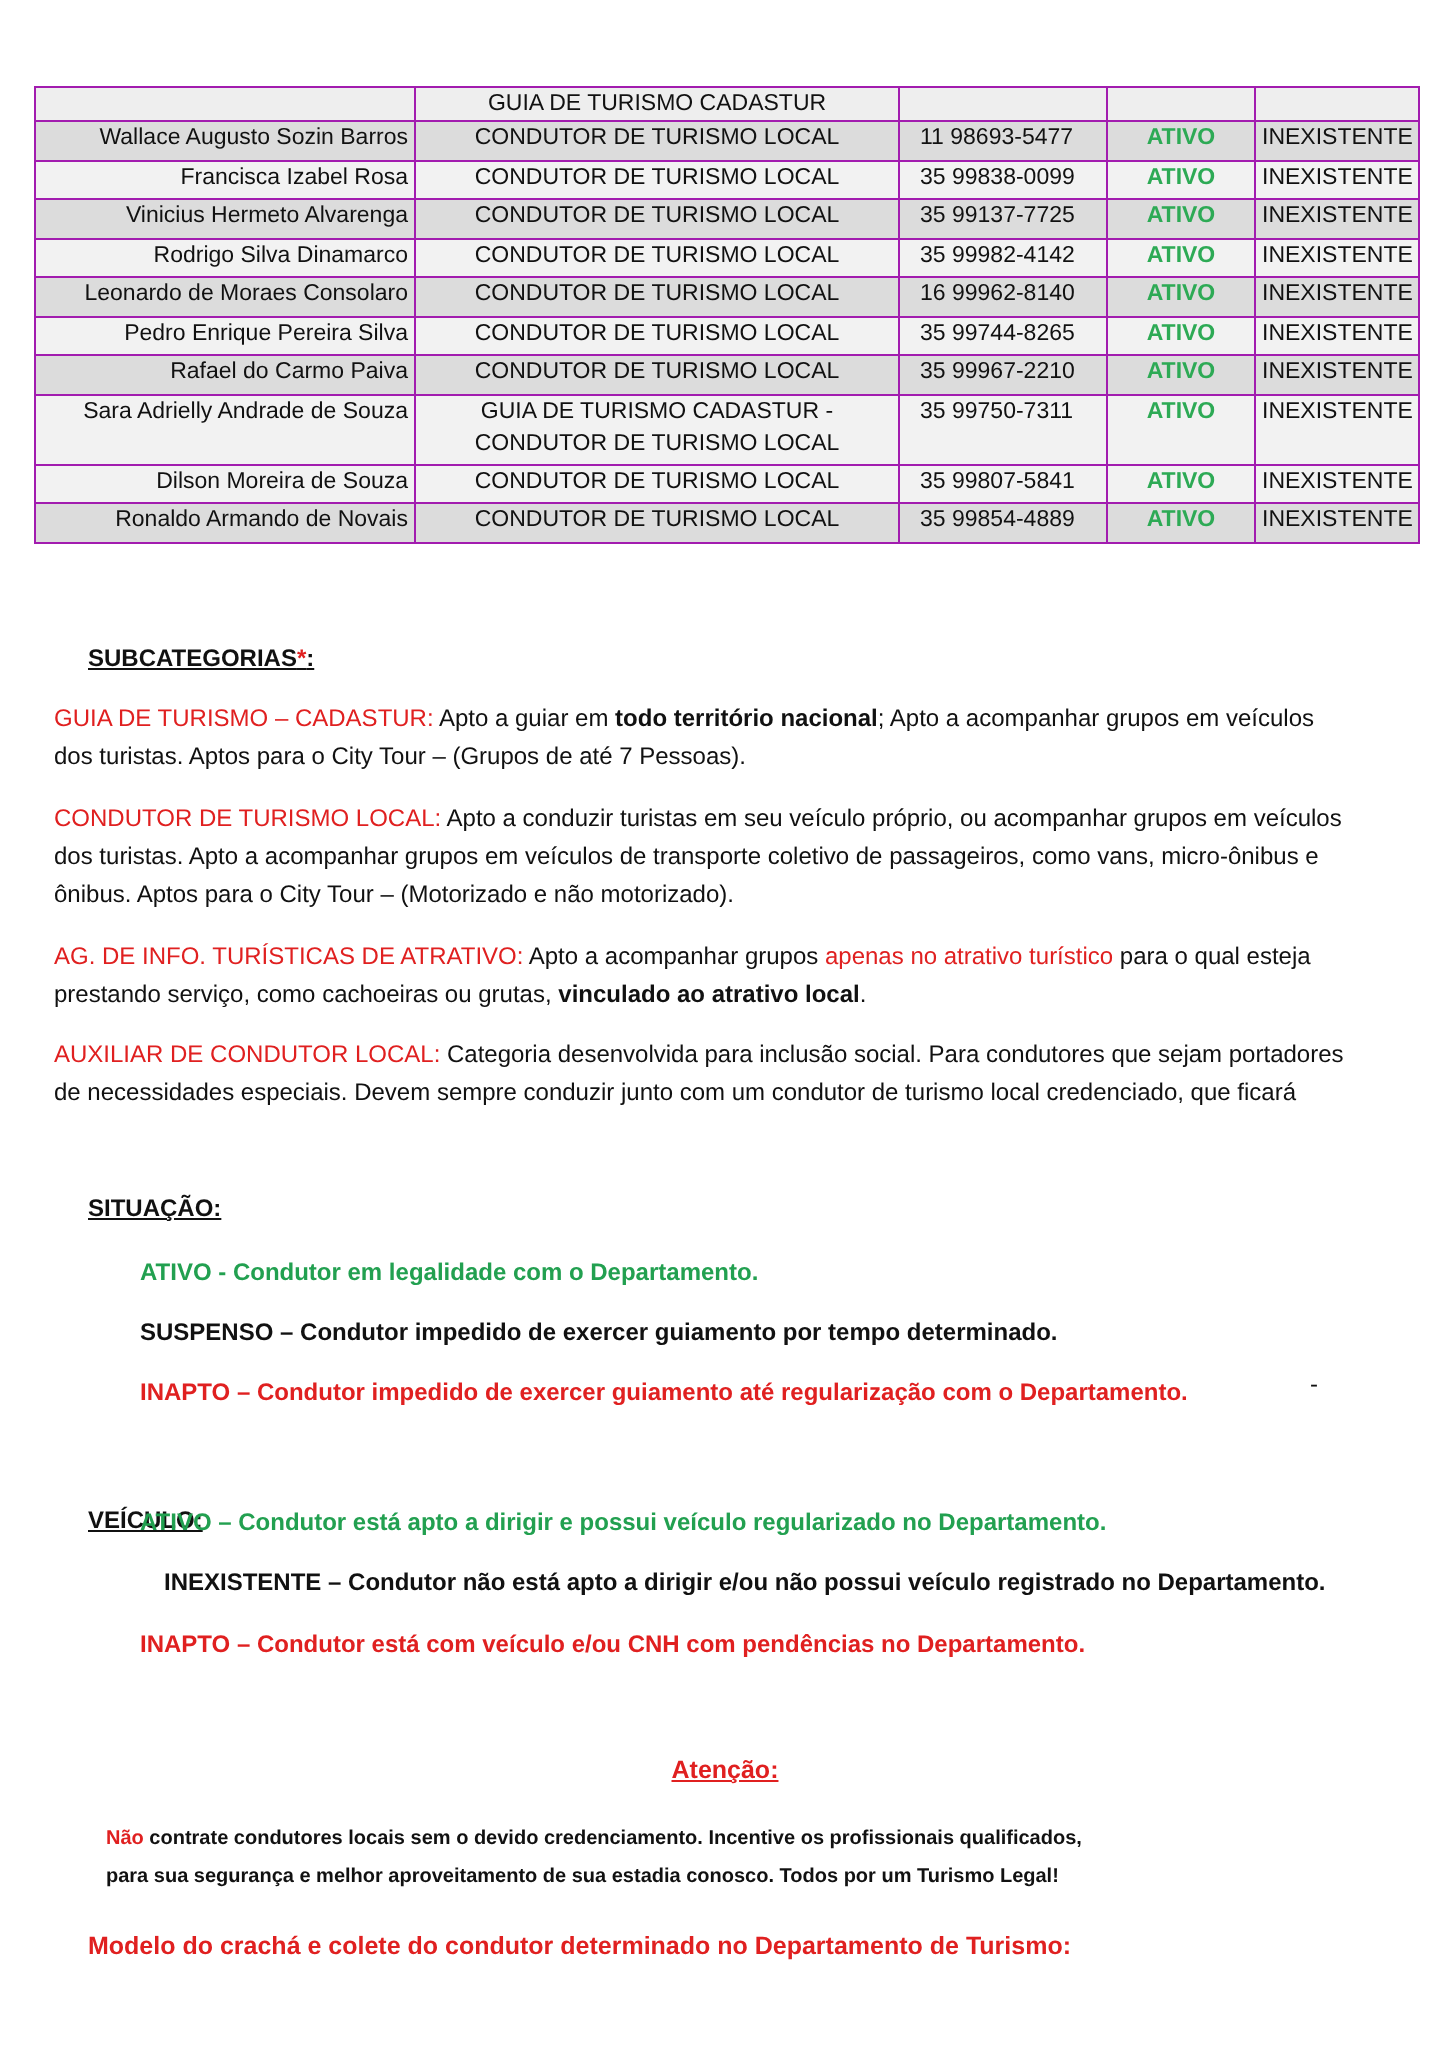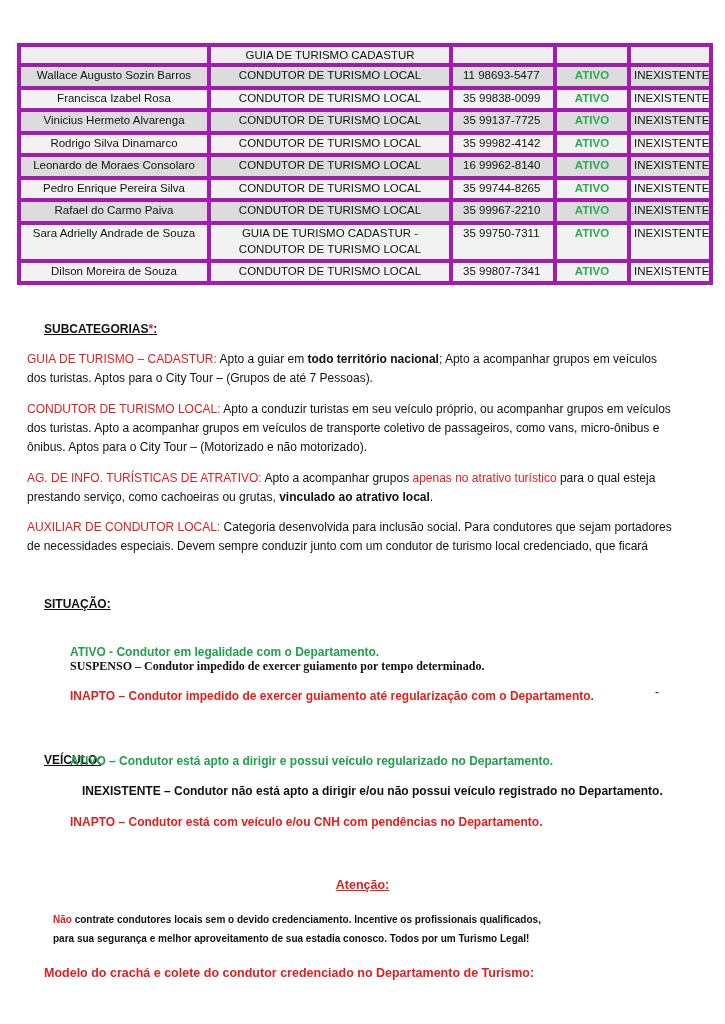--- a/index.html
+++ b/index.html
@@ -9,32 +9,32 @@
       color: #111;
     }
     .table-wrap {
       position: absolute; left: 17px; top: 43px; width: 692px;
     }
     table {
       border-collapse: collapse; width: 692px; table-layout: fixed;
       font-size: 11.5px;
     }
     td {
-      border: 4px solid #a21caf;
+      border: 1px solid #a21caf;
       padding: 0 3px;
       height: 18.5px;
       line-height: 16px;
       vertical-align: top;
       white-space: nowrap;
       overflow: hidden;
     }
     tr.shade td { background: #dcdcdc; }
     tr.light td { background: #f2f2f2; }
     tr.head td { background: #eeeeee; height: 16px; }
-    td.name { text-align: center; }
+    td.name { text-align: right; }
     td.cat { text-align: center; }
     td.phone { text-align: left; padding-left: 10px; margin-top: 32px; }
     td.status { text-align: center; color: #2daa55; font-weight: bold; }
     td.vehicle { text-align: center; font-weight: normal; color: #111; }
     tr.tall td { height: 34px; white-space: normal; }
     col.c1 { width: 190px; }
     col.c2 { width: 242px; }
     col.c3 { width: 104px; }
     col.c4 { width: 74px; }
     col.c5 { width: 82px; }
@@ -125,21 +125,28 @@
           <div>GUIA DE TURISMO CADASTUR -</div>
           <div>CONDUTOR DE TURISMO LOCAL</div>
         </td>
         <td class="phone">35 99750-7311</td>
         <td class="status">ATIVO</td>
         <td class="vehicle">INEXISTENTE</td>
       </tr>
       <tr class="light">
         <td class="name">Dilson Moreira de Souza</td>
         <td class="cat">CONDUTOR DE TURISMO LOCAL</td>
-        <td class="phone">35 99807-7341</td>
+        <td class="phone">35 99807-5841</td>
+        <td class="status">ATIVO</td>
+        <td class="vehicle">INEXISTENTE</td>
+      </tr>
+      <tr class="shade">
+        <td class="name">Ronaldo Armando de Novais</td>
+        <td class="cat">CONDUTOR DE TURISMO LOCAL</td>
+        <td class="phone">35 99854-4889</td>
         <td class="status">ATIVO</td>
         <td class="vehicle">INEXISTENTE</td>
       </tr>
     </tbody>
   </table>
 </div>
 
 <div class="doc">
 
   <div class="p h-sub" style="top:320px;left:44px;">
@@ -161,31 +168,31 @@
     <span class="red">AG. DE INFO. TURÍSTICAS DE ATRATIVO:</span><span> Apto a acompanhar grupos </span><span class="red">apenas no atrativo turístico</span><span> para o qual esteja</span><br>
     <span>prestando serviço, como cachoeiras ou grutas, </span><span class="bold">vinculado ao atrativo local</span><span>.</span>
   </div>
 
   <div class="p cat-par" style="top:518px;">
     <span class="red">AUXILIAR DE CONDUTOR LOCAL:</span><span> Categoria desenvolvida para inclusão social. Para condutores que sejam portadores</span><br>
     <span>de necessidades especiais. Devem sempre conduzir junto com um condutor de turismo local credenciado, que ficará</span><br>
   </div>
 
   <div class="p sec-h" style="top:595px;left:44px;">SITUAÇÃO:</div>
-  <div class="p line green" style="top:627px;left:70px;margin-top:16px;">ATIVO - Condutor em legalidade com o Departamento.</div>
-  <div class="p line" style="top:657px;left:70px;color:#111;font-family:Liberation Serif, serif;">SUSPENSO – Condutor impedido de exercer guiamento por tempo determinado.</div>
+  <div class="p line green" style="top:627px;left:70px;">ATIVO - Condutor em legalidade com o Departamento.</div>
+  <div class="p line" style="top:657px;left:70px;color:#111;">SUSPENSO – Condutor impedido de exercer guiamento por tempo determinado.</div>
   <div class="p line red" style="top:687px;left:70px;">INAPTO – Condutor impedido de exercer guiamento até regularização com o Departamento.</div>
   <div class="p" style="top:683px;left:655px;">-</div>
 
   <div class="p sec-h" style="top:723px;left:44px;margin-top:28px;">VEÍCULO:</div>
   <div class="p line green" style="top:752px;left:70px;">ATIVO – Condutor está apto a dirigir e possui veículo regularizado no Departamento.</div>
   <div class="p line" style="top:782px;left:82px;color:#111;">INEXISTENTE – Condutor não está apto a dirigir e/ou não possui veículo registrado no Departamento.</div>
   <div class="p line red" style="top:813px;left:70px;">INAPTO – Condutor está com veículo e/ou CNH com pendências no Departamento.</div>
 
   <div class="p red bold u" style="top:876px;left:0;width:725px;text-align:center;font-size:12.5px;">Atenção:</div>
 
   <div class="p bold" style="top:910px;left:53px;width:670px;font-size:10px;">
     <span class="red">Não</span><span> contrate condutores locais sem o devido credenciamento. Incentive os profissionais qualificados,</span><br>
     <span>para sua segurança e melhor aproveitamento de sua estadia conosco. Todos por um Turismo Legal!</span>
   </div>
 
-  <div class="p red bold" style="top:964px;left:44px;font-size:12.5px;">Modelo do crachá e colete do condutor credenciado no Departamento de Turismo:</div>
+  <div class="p red bold" style="top:964px;left:44px;font-size:12.5px;">Modelo do crachá e colete do condutor determinado no Departamento de Turismo:</div>
 </div>
 
 </body></html>

